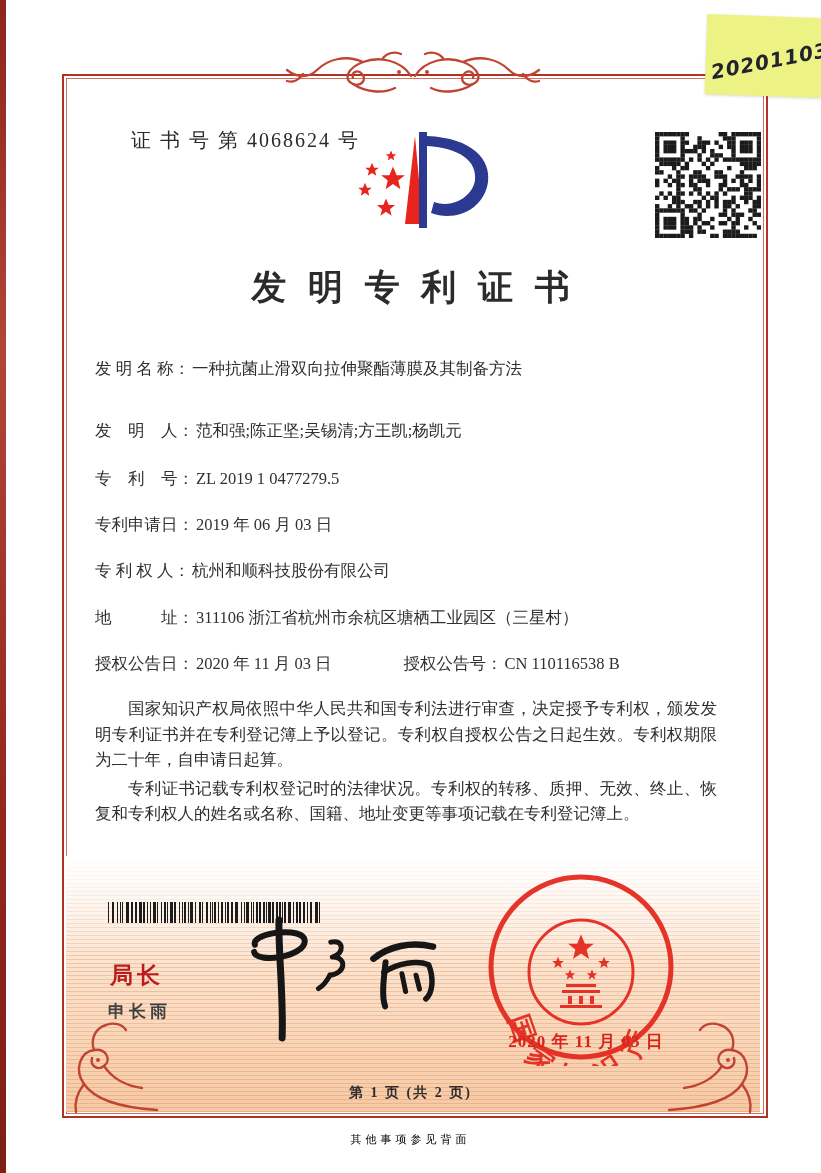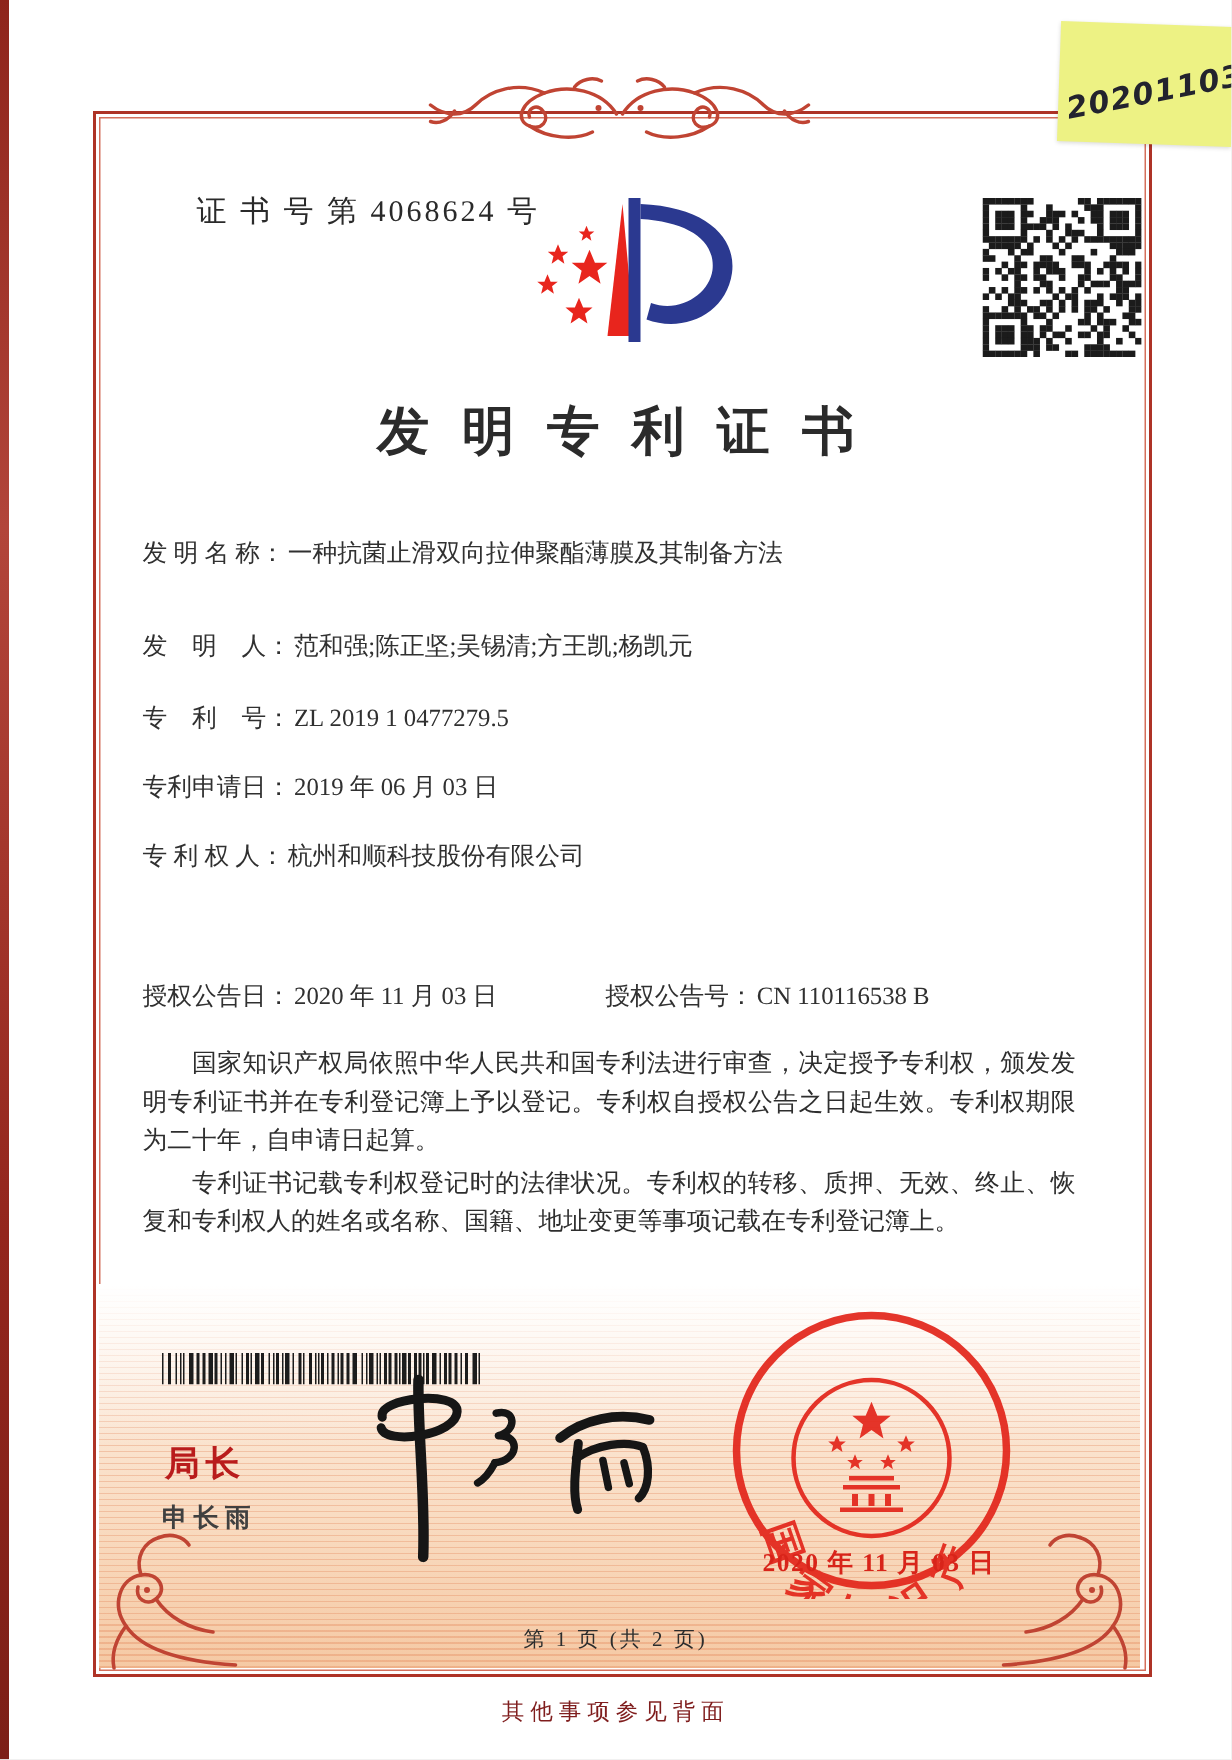--- a/index.html
+++ b/index.html
@@ -38,22 +38,22 @@
   .qr{position:absolute;left:655px;top:132px;width:106px;height:106px;}
   .logo{position:absolute;left:333px;top:126px;width:176px;height:124px;}
   .orn{position:absolute;pointer-events:none;}
   .barcode{position:absolute;left:108px;top:902px;width:218px;height:21px;}
   .signer-title{position:absolute;left:110px;top:960px;font-size:23px;font-weight:bold;letter-spacing:4px;color:#b91c1c;}
   .signer-name{position:absolute;left:108px;top:1000px;font-size:17px;font-weight:bold;letter-spacing:4px;color:#404040;}
   .signature{position:absolute;left:226px;top:912px;width:220px;height:128px;transform:rotate(-2deg);}
   .seal{position:absolute;left:482px;top:868px;width:198px;height:198px;opacity:0.93;}
   .seal-date{position:absolute;left:498px;top:1030px;width:176px;text-align:center;
     font-size:17px;font-weight:bold;color:#d8241a;letter-spacing:1px;}
-  .page-no{position:absolute;left:0;right:0;top:1084px;text-align:center;font-size:14px;color:#2d2d2d;letter-spacing:2px;}
-  .back-note{position:absolute;left:0;right:0;top:1132px;text-align:center;font-size:15px;color:#7f1d1d;letter-spacing:4px;}
+  .page-no{position:absolute;left:0;right:0;top:1084px;text-align:center;font-size:14px;color:#2d2d2d;letter-spacing:2px;font-weight:bold;}
+  .back-note{position:absolute;left:0;right:0;top:1132px;text-align:center;font-size:11px;color:#000000;letter-spacing:4px;}
 </style>
 </head>
 <body>
 
 <div id="page">
 
   <div class="edge-strip"></div>
 
   <div class="frame"></div>
 
@@ -456,20 +456,23 @@
   </div>
   <div class="row" style="top:468px">
     <span class="lbl">专　利　号：</span><span class="val">ZL 2019 1 0477279.5</span>
   </div>
   <div class="row" style="top:514px">
     <span class="lbl">专利申请日：</span><span class="val">2019 年 06 月 03 日</span>
   </div>
   <div class="row" style="top:560px">
     <span class="lbl">专 利 权 人：</span><span class="val">杭州和顺科技股份有限公司</span>
   </div>
+  <div class="row" style="top:607px">
+    <span class="lbl">地　　　址：</span><span class="val">311106 浙江省杭州市余杭区塘栖工业园区（三星村）</span>
+  </div>
   <div class="row" style="top:653px">
     <span class="lbl">授权公告日：</span><span class="val">2020 年 11 月 03 日</span><span class="lbl pair2">授权公告号：</span><span class="val">CN 110116538 B</span>
   </div>
 
   <div class="paras">
     <p>国家知识产权局依照中华人民共和国专利法进行审查，决定授予专利权，颁发发明专利证书并在专利登记簿上予以登记。专利权自授权公告之日起生效。专利权期限为二十年，自申请日起算。</p>
     <p>专利证书记载专利权登记时的法律状况。专利权的转移、质押、无效、终止、恢复和专利权人的姓名或名称、国籍、地址变更等事项记载在专利登记簿上。</p>
   </div>
 
   <svg class="barcode" id="barcode" viewBox="0 0 218 21" preserveAspectRatio="none">

